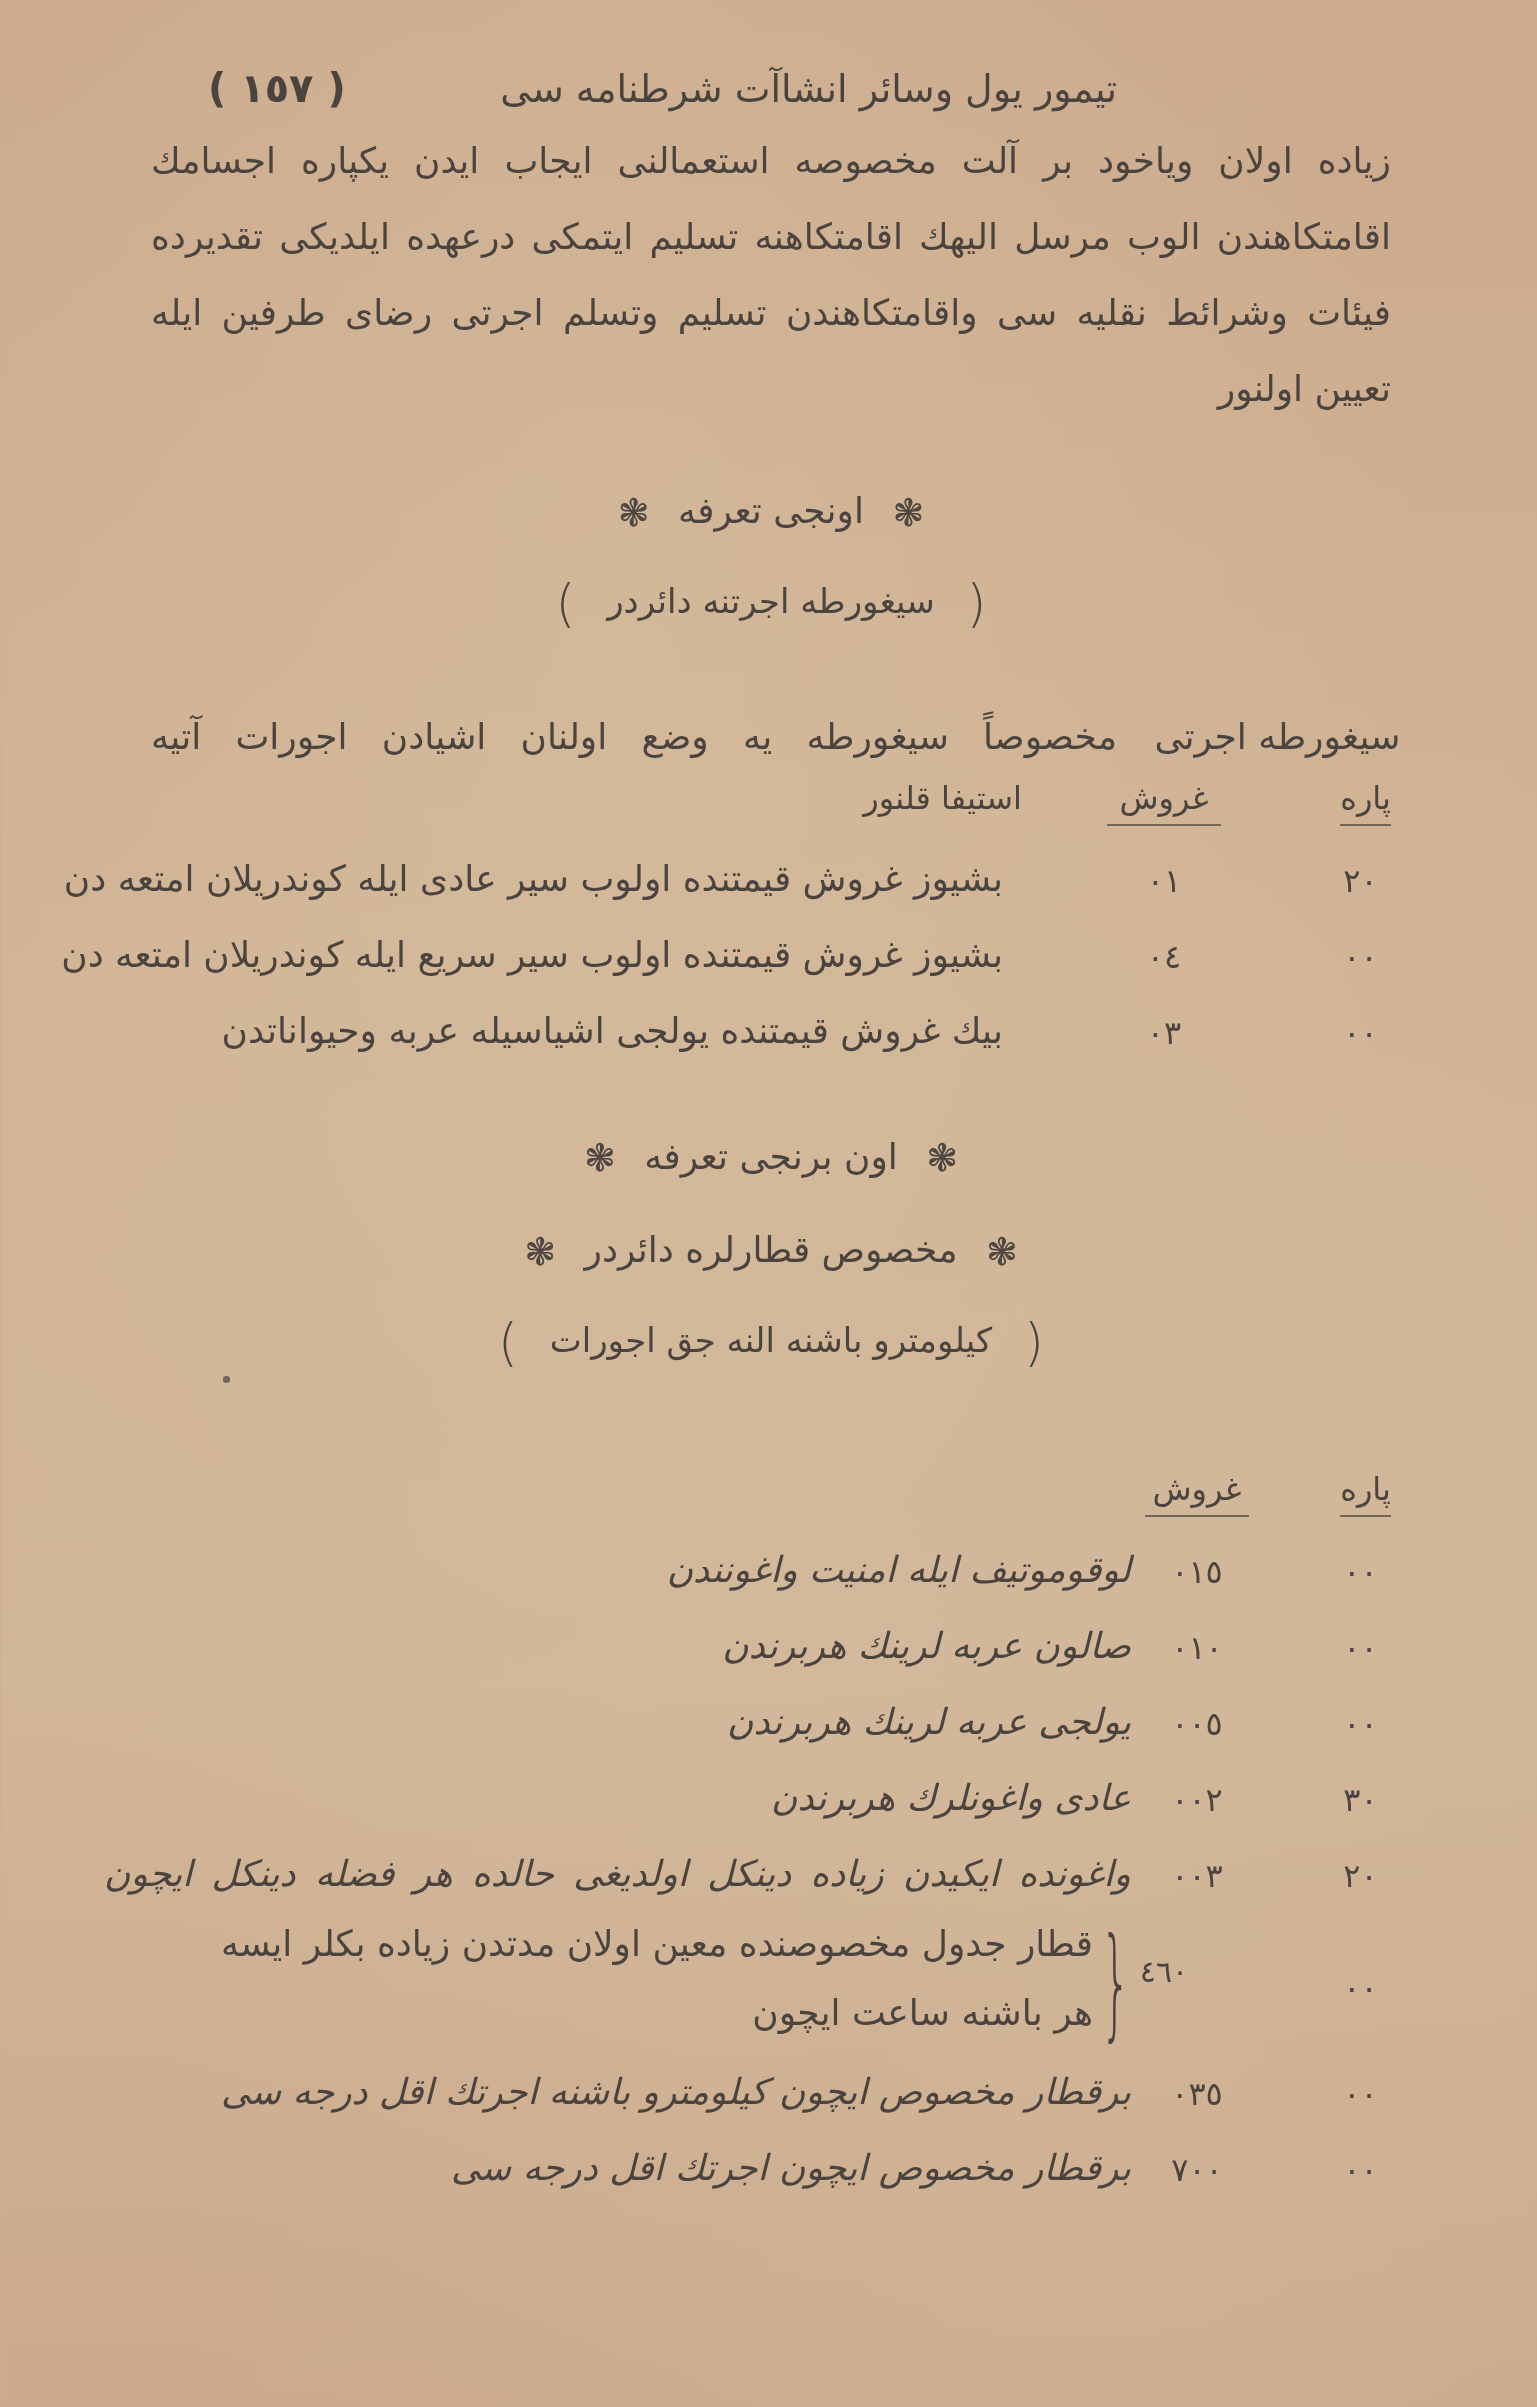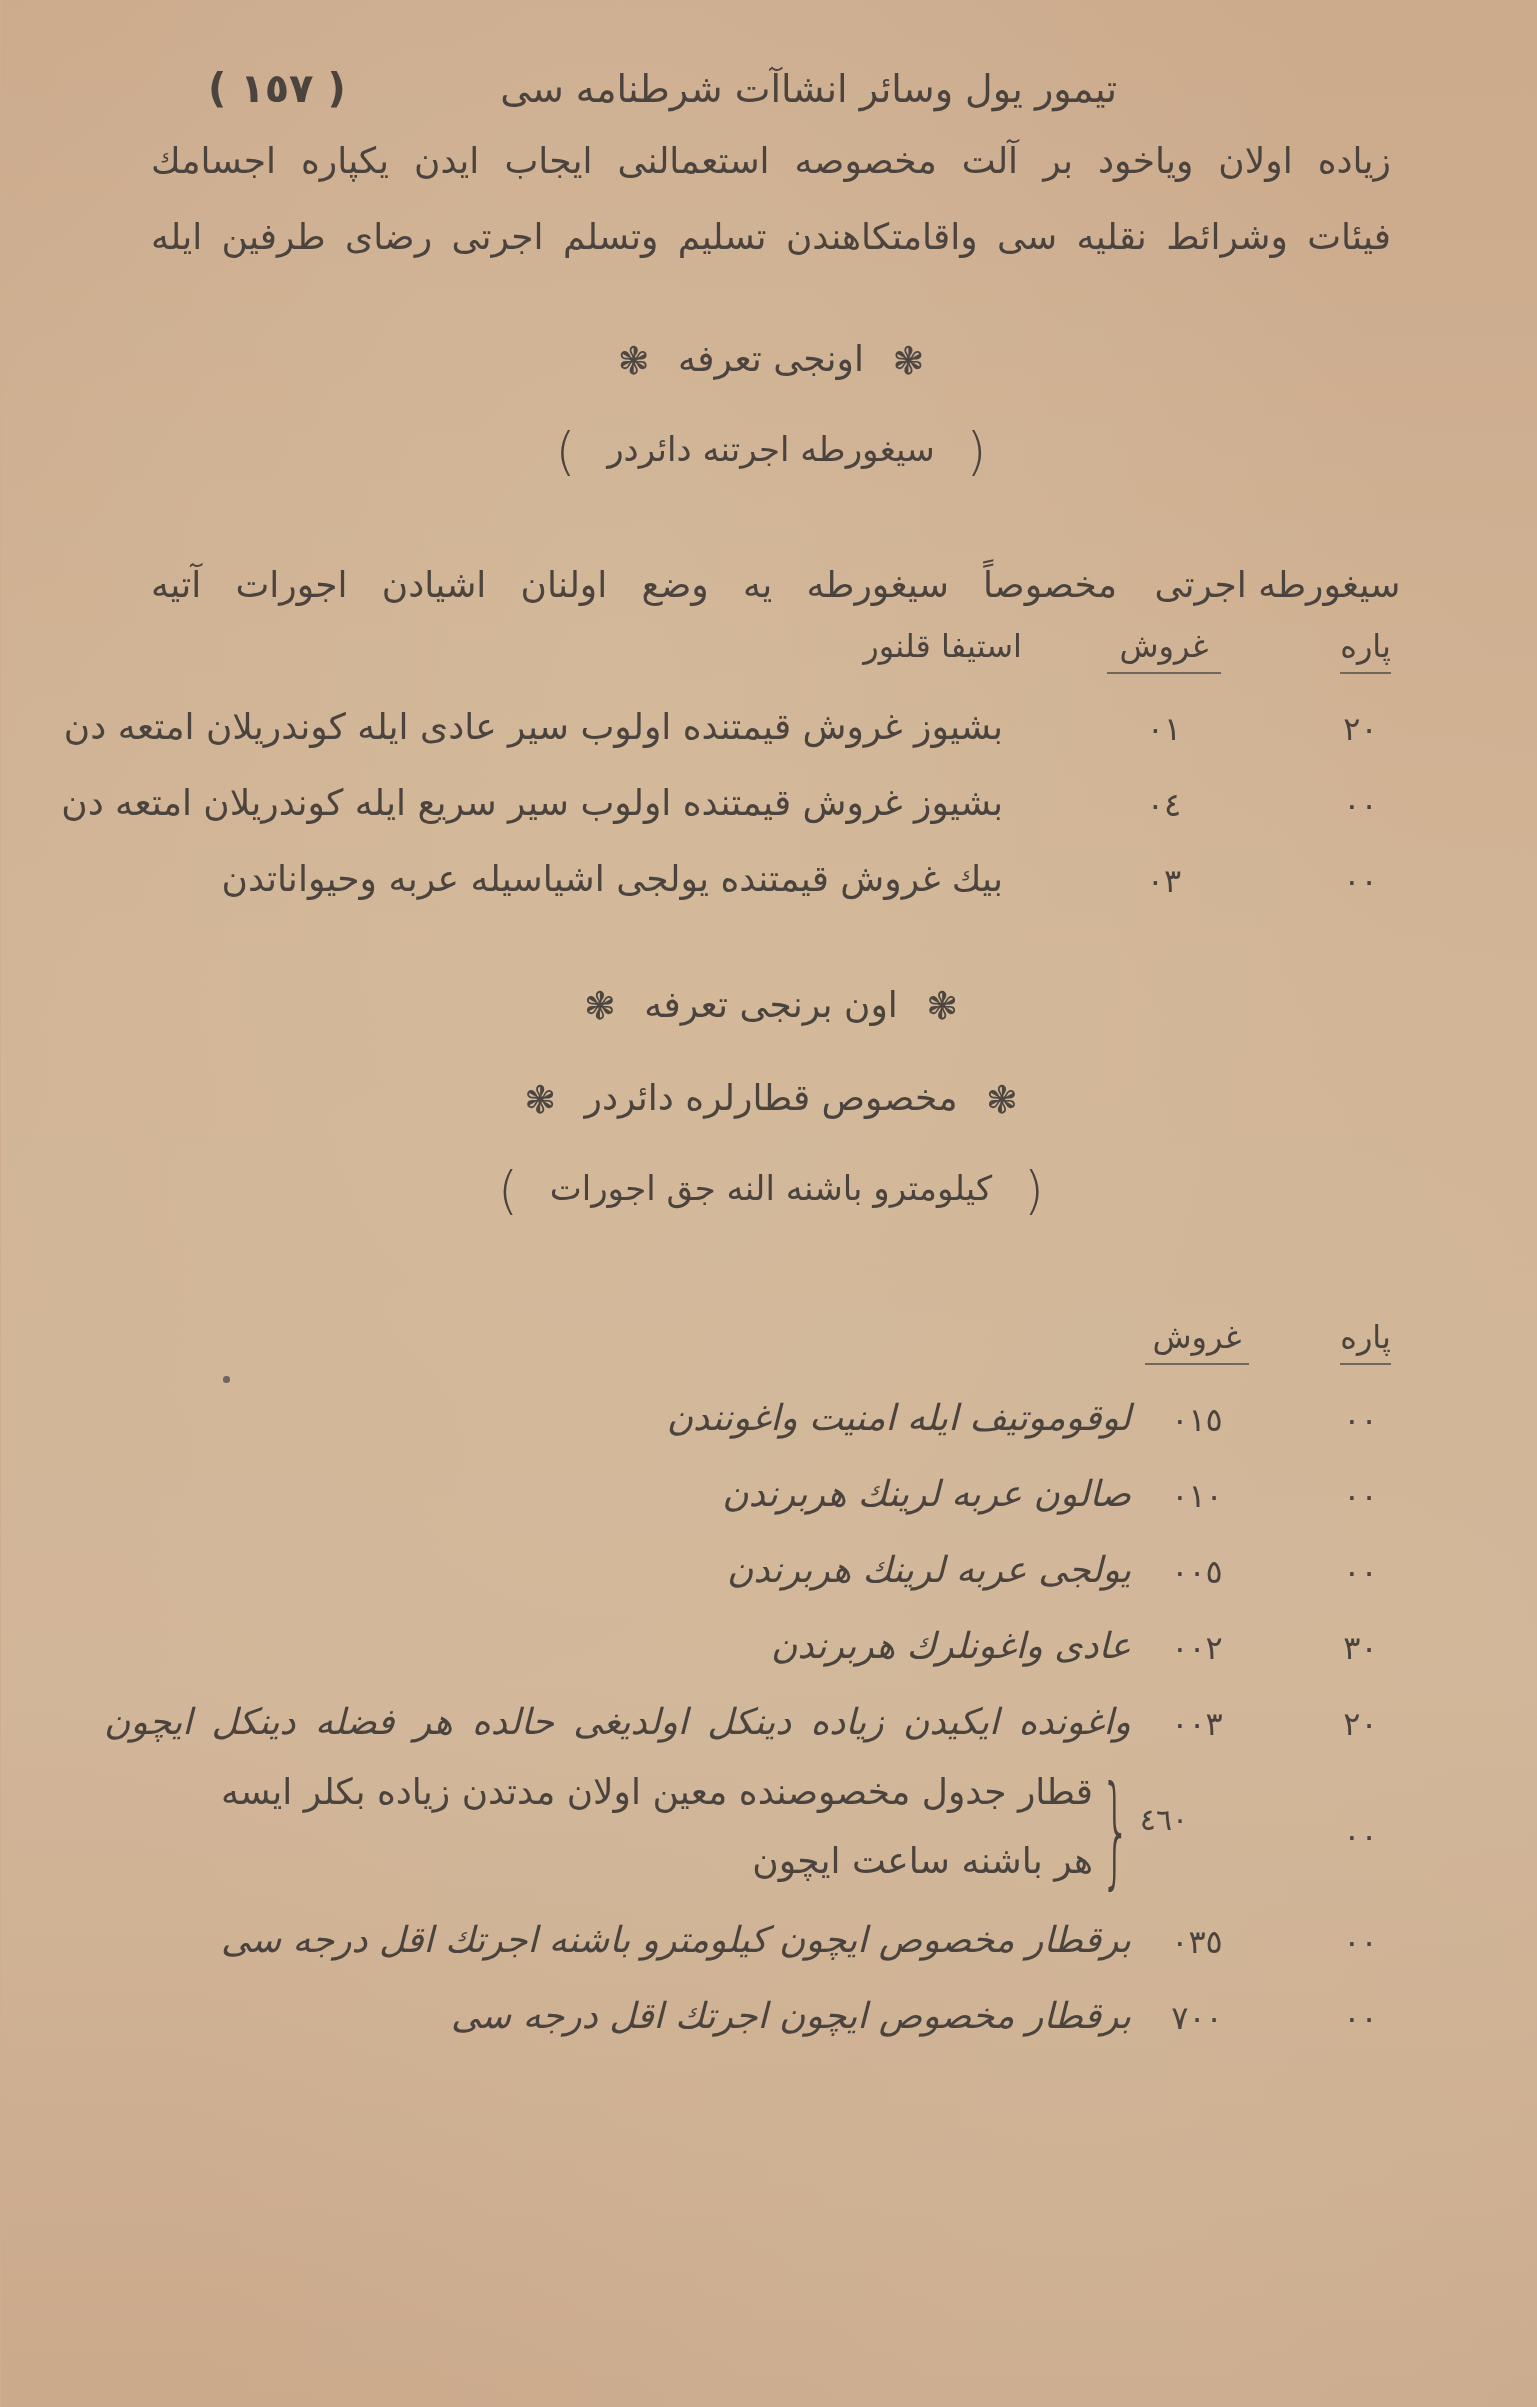--- a/index.html
+++ b/index.html
@@ -232,21 +232,23 @@
 
 <div class="page">
 
   <div class="running-header">
     <div class="running-title">تيمور يول وسائر انشاآت شرطنامه سی</div>
     <div class="page-number">( ١٥٧ )</div>
   </div>
 
   <div class="paragraph">
     <p>زياده اولان وياخود بر آلت مخصوصه استعمالنى ايجاب ايدن يكپاره اجسامك</p>
+    <p>اقامتكاهندن الوب مرسل اليهك اقامتكاهنه تسليم ايتمكى درعهده ايلديكى تقديرده</p>
     <p>فيئات وشرائط نقليه سى واقامتكاهندن تسليم وتسلم اجرتى رضاى طرفين ايله</p>
+    <p class="last">تعيين اولنور</p>
   </div>
 
   <div style="height:38px"></div>
   <div class="section-heading">
     <span class="ornament">❃</span>
     <span>اونجى تعرفه</span>
     <span class="ornament">❃</span>
   </div>
   <div class="paren-heading">
     <span class="paren">(</span>

